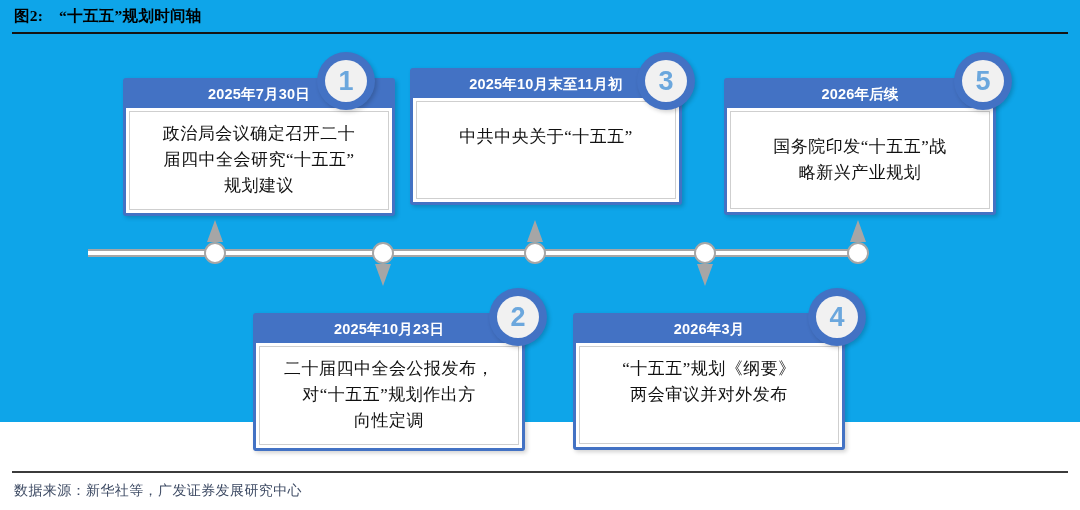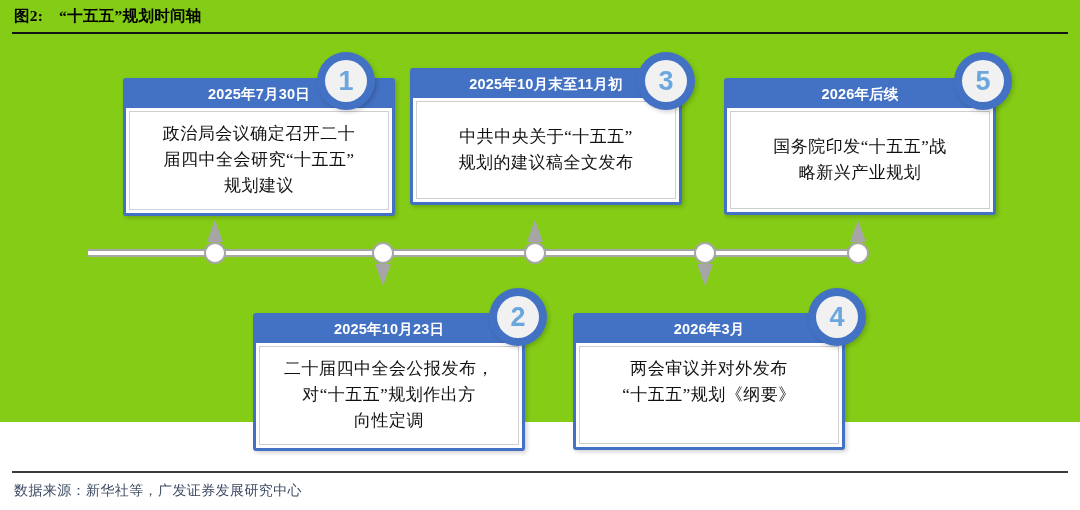--- a/index.html
+++ b/index.html
@@ -9,21 +9,21 @@
     height: 510px;
     background: #ffffff;
     font-family: "Liberation Serif", "DejaVu Serif", serif;
     overflow: hidden;
   }
 
   #page {
     position: relative;
     width: 1080px;
     height: 422px;
-    background: #84cc16;
+    background: #0ea5e9;
   }
 
   
   .fig-title {
     position: absolute;
     left: 14px;
     top: 6px;
     font-family: "Liberation Serif", "DejaVu Serif", serif;
     font-weight: bold;
     font-size: 15.5px;
@@ -211,21 +211,20 @@
     </div>
   </div>
   <div class="badge" style="left:317px; top:52px;">
     <div class="badge-inner">1</div>
   </div>
 
   <div class="card" style="left:410px; top:68px;">
     <div class="card-header">2025年10月末至11月初</div>
     <div class="card-body h2">
       <div>中共中央关于“十五五”</div>
-      <div>规划的建议稿全文发布</div>
     </div>
   </div>
   <div class="badge" style="left:637px; top:52px;">
     <div class="badge-inner">3</div>
   </div>
 
   <div class="card" style="left:724px; top:78px;">
     <div class="card-header">2026年后续</div>
     <div class="card-body h2">
       <div>国务院印发“十五五”战</div>
@@ -244,22 +243,22 @@
       <div>向性定调</div>
     </div>
   </div>
   <div class="badge" style="left:489px; top:288px;">
     <div class="badge-inner">2</div>
   </div>
 
   <div class="card" style="left:573px; top:313px;">
     <div class="card-header">2026年3月</div>
     <div class="card-body h3">
+      <div>“十五五”规划《纲要》</div>
       <div>两会审议并对外发布</div>
-      <div>“十五五”规划《纲要》</div>
     </div>
   </div>
   <div class="badge" style="left:808px; top:288px;">
     <div class="badge-inner">4</div>
   </div>
 
   <div class="footer-rule"></div>
   <div class="footer-note">数据来源：新华社等，广发证券发展研究中心</div>
 
 </div>

